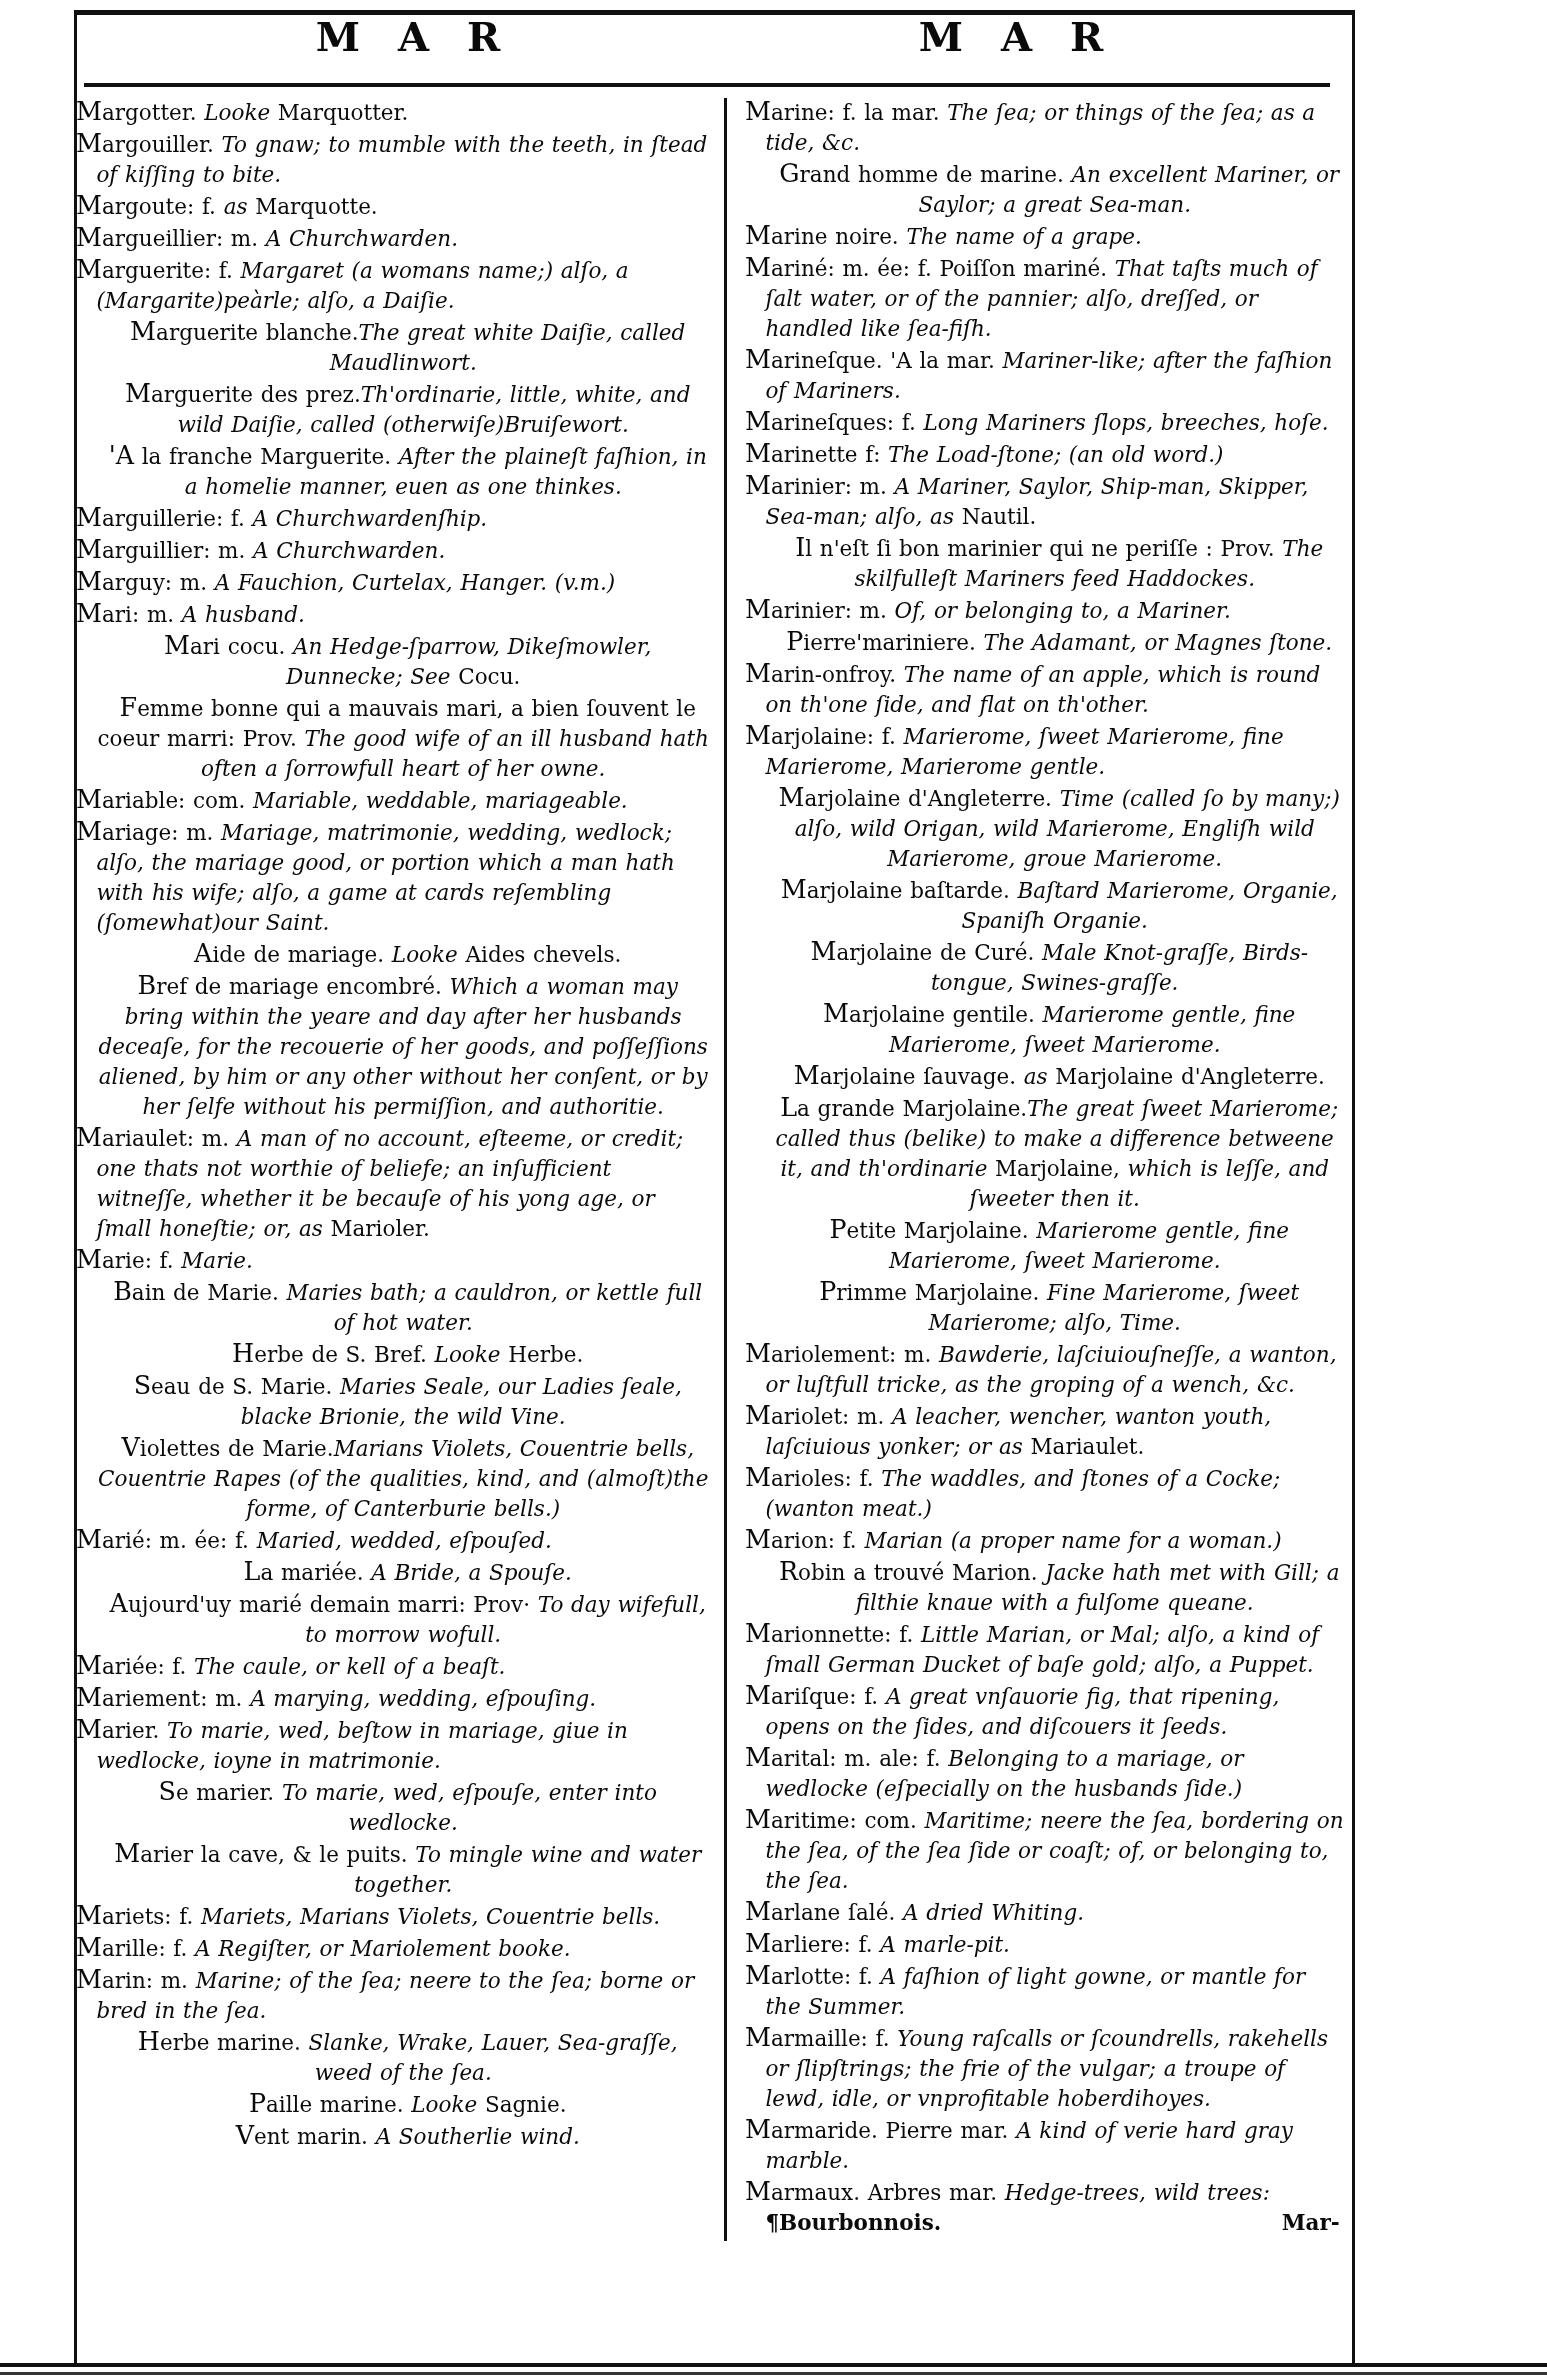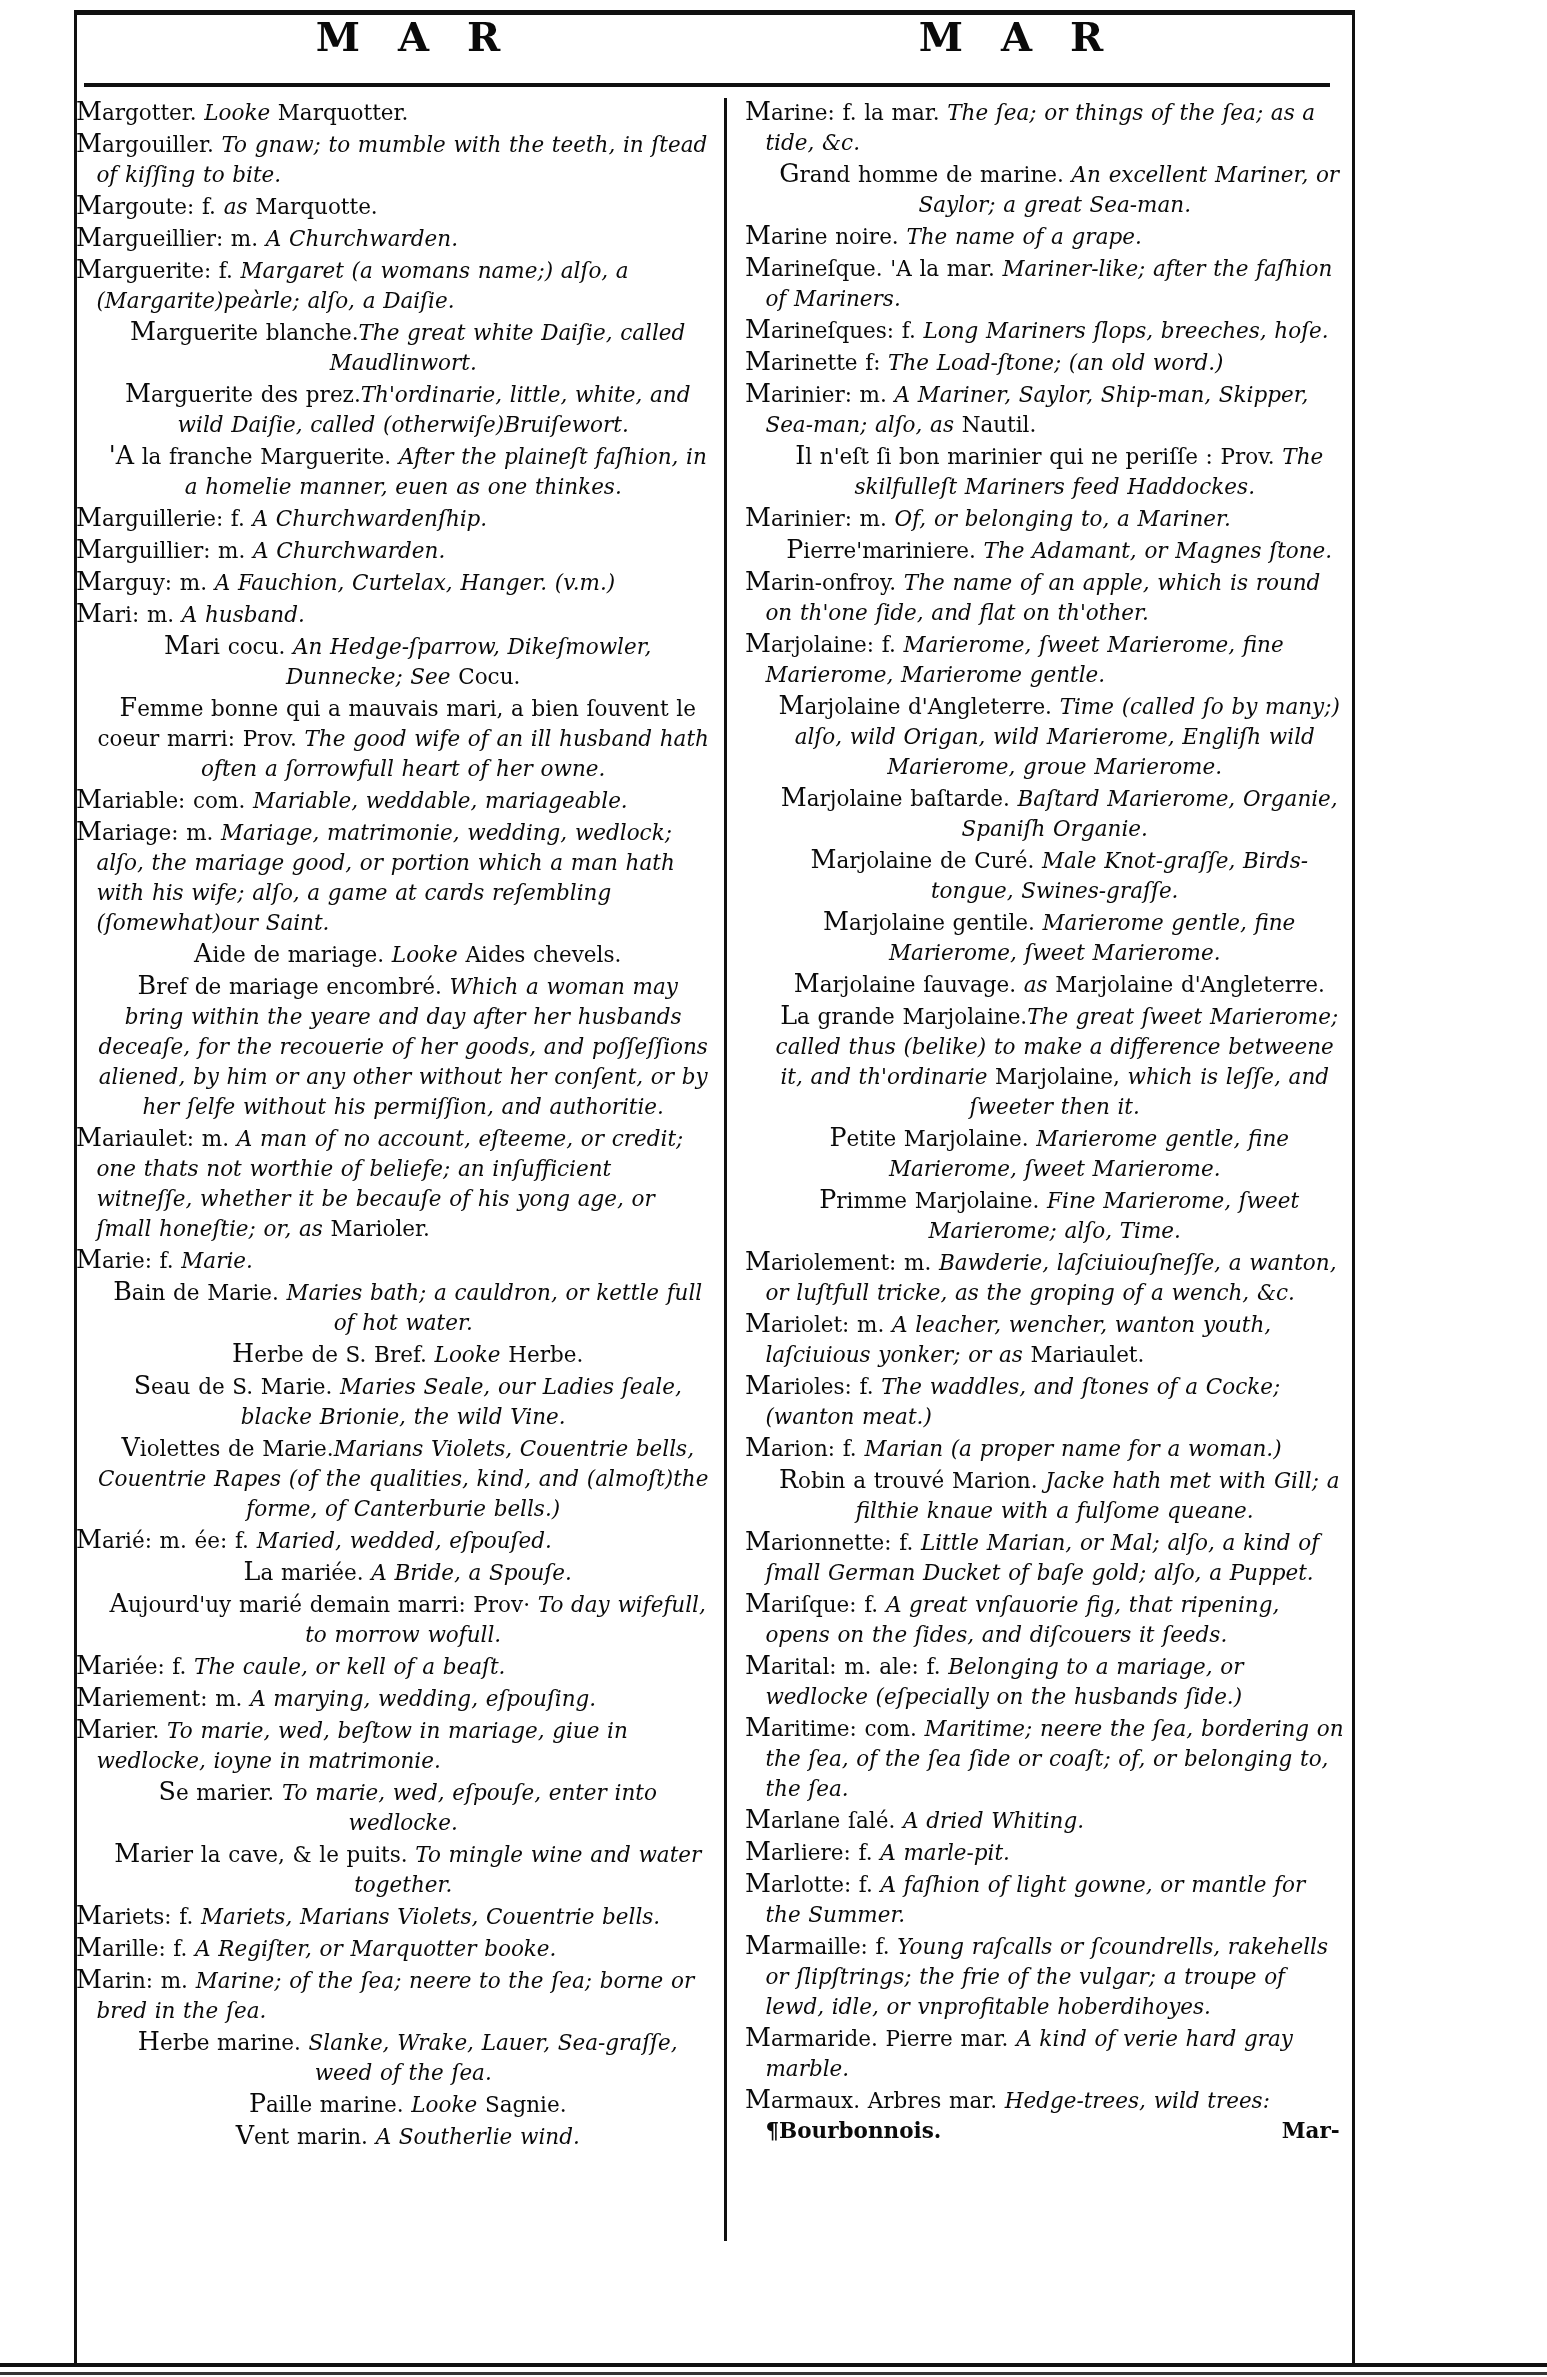--- a/index.html
+++ b/index.html
@@ -73,30 +73,31 @@
     <p class="ent sub"><span class="r">Violettes de Marie.</span><span class="i">Marians Violets, Couentrie bells, Couentrie Rapes (of the qualities, kind, and (almoſt)the forme, of Canterburie bells.)</span></p>
     <p class="ent"><span class="r">Marié: m. ée: f. </span><span class="i">Maried, wedded, eſpouſed.</span></p>
     <p class="ent sub"><span class="r">La mariée. </span><span class="i">A Bride, a Spouſe.</span></p>
     <p class="ent sub"><span class="r">Aujourd'uy marié demain marri: Prov· </span><span class="i">To day wifefull, to morrow wofull.</span></p>
     <p class="ent"><span class="r">Mariée: f. </span><span class="i">The caule, or kell of a beaſt.</span></p>
     <p class="ent"><span class="r">Mariement: m. </span><span class="i">A marying, wedding, eſpouſing.</span></p>
     <p class="ent"><span class="r">Marier. </span><span class="i">To marie, wed, beſtow in mariage, giue in wedlocke, ioyne in matrimonie.</span></p>
     <p class="ent sub"><span class="r">Se marier. </span><span class="i">To marie, wed, eſpouſe, enter into wedlocke.</span></p>
     <p class="ent sub"><span class="r">Marier la cave, &amp; le puits. </span><span class="i">To mingle wine and water together.</span></p>
     <p class="ent"><span class="r">Mariets: f. </span><span class="i">Mariets, Marians Violets, Couentrie bells.</span></p>
-    <p class="ent"><span class="r">Marille: f. </span><span class="i">A Regiſter, or Marquotter booke.</span></p>
+    <p class="ent"><span class="r">Marille: f. </span><span class="i">A Regiſter, or Mariolement booke.</span></p>
     <p class="ent"><span class="r">Marin: m. </span><span class="i">Marine; of the ſea; neere to the ſea; borne or bred in the ſea.</span></p>
     <p class="ent sub"><span class="r">Herbe marine. </span><span class="i">Slanke, Wrake, Lauer, Sea-graſſe, weed of the ſea.</span></p>
     <p class="ent sub"><span class="r">Paille marine. </span><span class="i">Looke </span><span class="r">Sagnie.</span></p>
     <p class="ent sub"><span class="r">Vent marin. </span><span class="i">A Southerlie wind.</span></p>
   </div>
 <div class="col" id="col-right">
     <p class="ent"><span class="r">Marine: f. la mar. </span><span class="i">The ſea; or things of the ſea; as a tide, &amp;c.</span></p>
     <p class="ent sub"><span class="r">Grand homme de marine. </span><span class="i">An excellent Mariner, or Saylor; a great Sea-man.</span></p>
     <p class="ent"><span class="r">Marine noire. </span><span class="i">The name of a grape.</span></p>
+    <p class="ent"><span class="r">Mariné: m. ée: f. Poiſſon mariné. </span><span class="i">That taſts much of ſalt water, or of the pannier; alſo, dreſſed, or handled like ſea-fiſh.</span></p>
     <p class="ent"><span class="r">Marineſque. 'A la mar. </span><span class="i">Mariner-like; after the faſhion of Mariners.</span></p>
     <p class="ent"><span class="r">Marineſques: f. </span><span class="i">Long Mariners ſlops, breeches, hoſe.</span></p>
     <p class="ent"><span class="r">Marinette f: </span><span class="i">The Load-ſtone; (an old word.)</span></p>
     <p class="ent"><span class="r">Marinier: m. </span><span class="i">A Mariner, Saylor, Ship-man, Skipper, Sea-man; alſo, as </span><span class="r">Nautil.</span></p>
     <p class="ent sub"><span class="r">Il n'eſt ſi bon marinier qui ne periſſe : Prov. </span><span class="i">The skilfulleſt Mariners feed Haddockes.</span></p>
     <p class="ent"><span class="r">Marinier: m. </span><span class="i">Of, or belonging to, a Mariner.</span></p>
     <p class="ent sub"><span class="r">Pierre'mariniere. </span><span class="i">The Adamant, or Magnes ſtone.</span></p>
     <p class="ent"><span class="r">Marin-onfroy. </span><span class="i">The name of an apple, which is round on th'one ſide, and flat on th'other.</span></p>
     <p class="ent"><span class="r">Marjolaine: f. </span><span class="i">Marierome, ſweet Marierome, fine Marierome, Marierome gentle.</span></p>
     <p class="ent sub"><span class="r">Marjolaine d'Angleterre. </span><span class="i">Time (called ſo by many;) alſo, wild Origan, wild Marierome, Engliſh wild Marierome, groue Marierome.</span></p>

